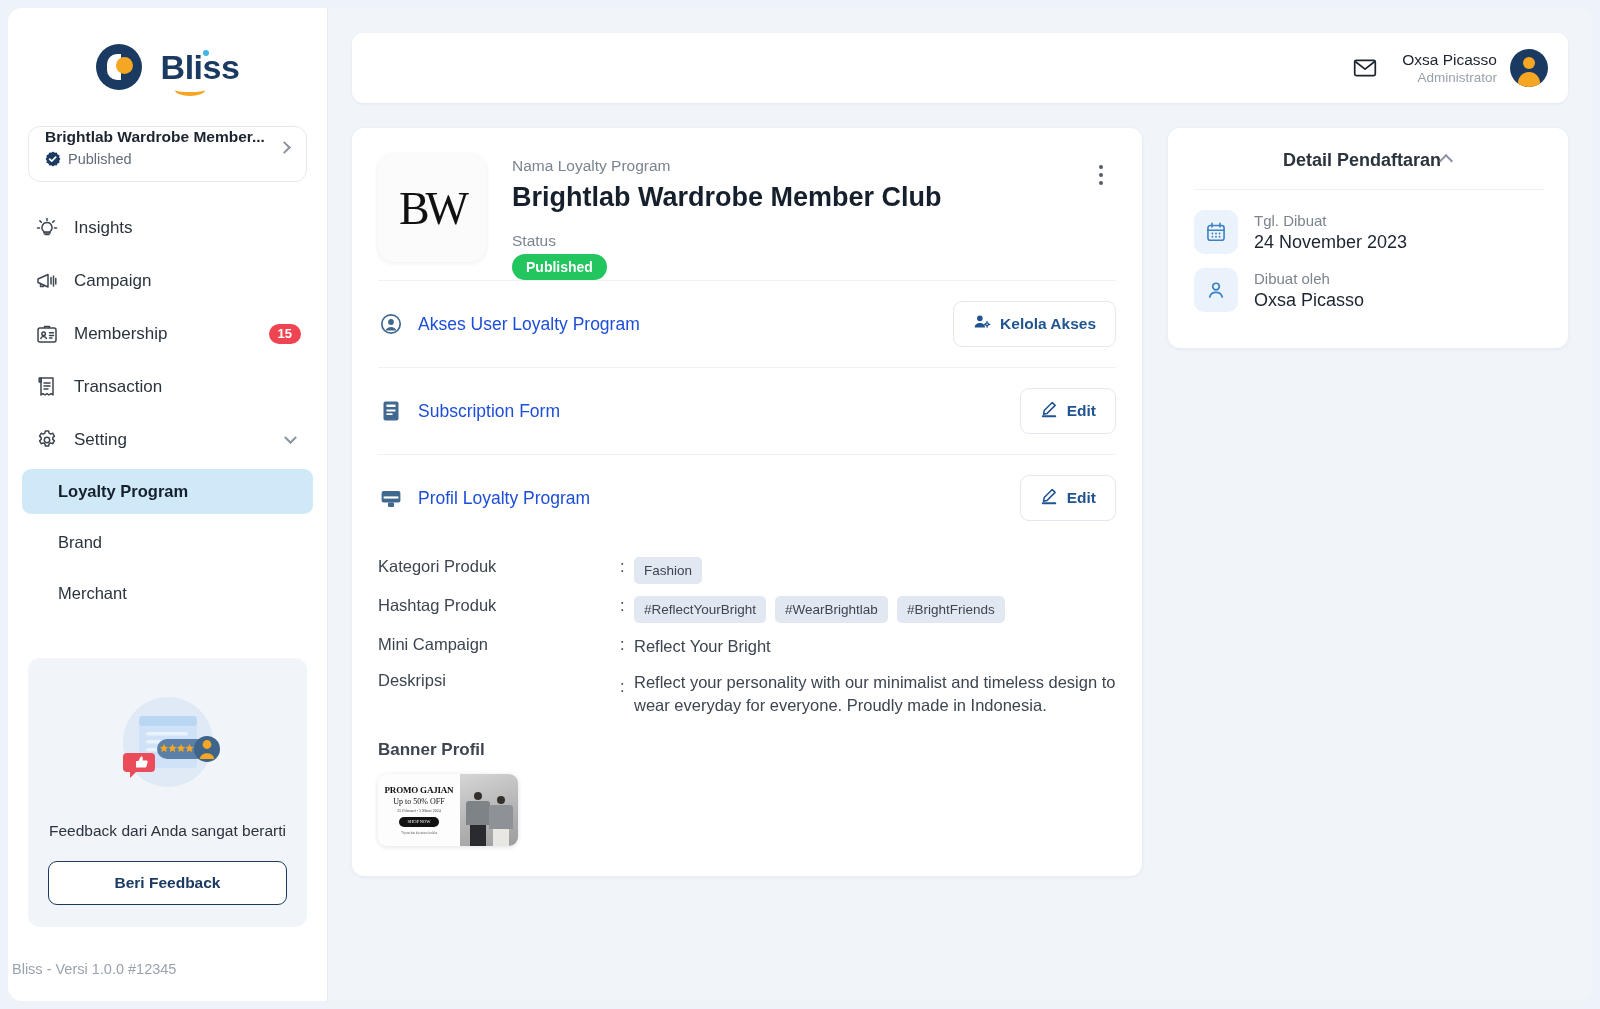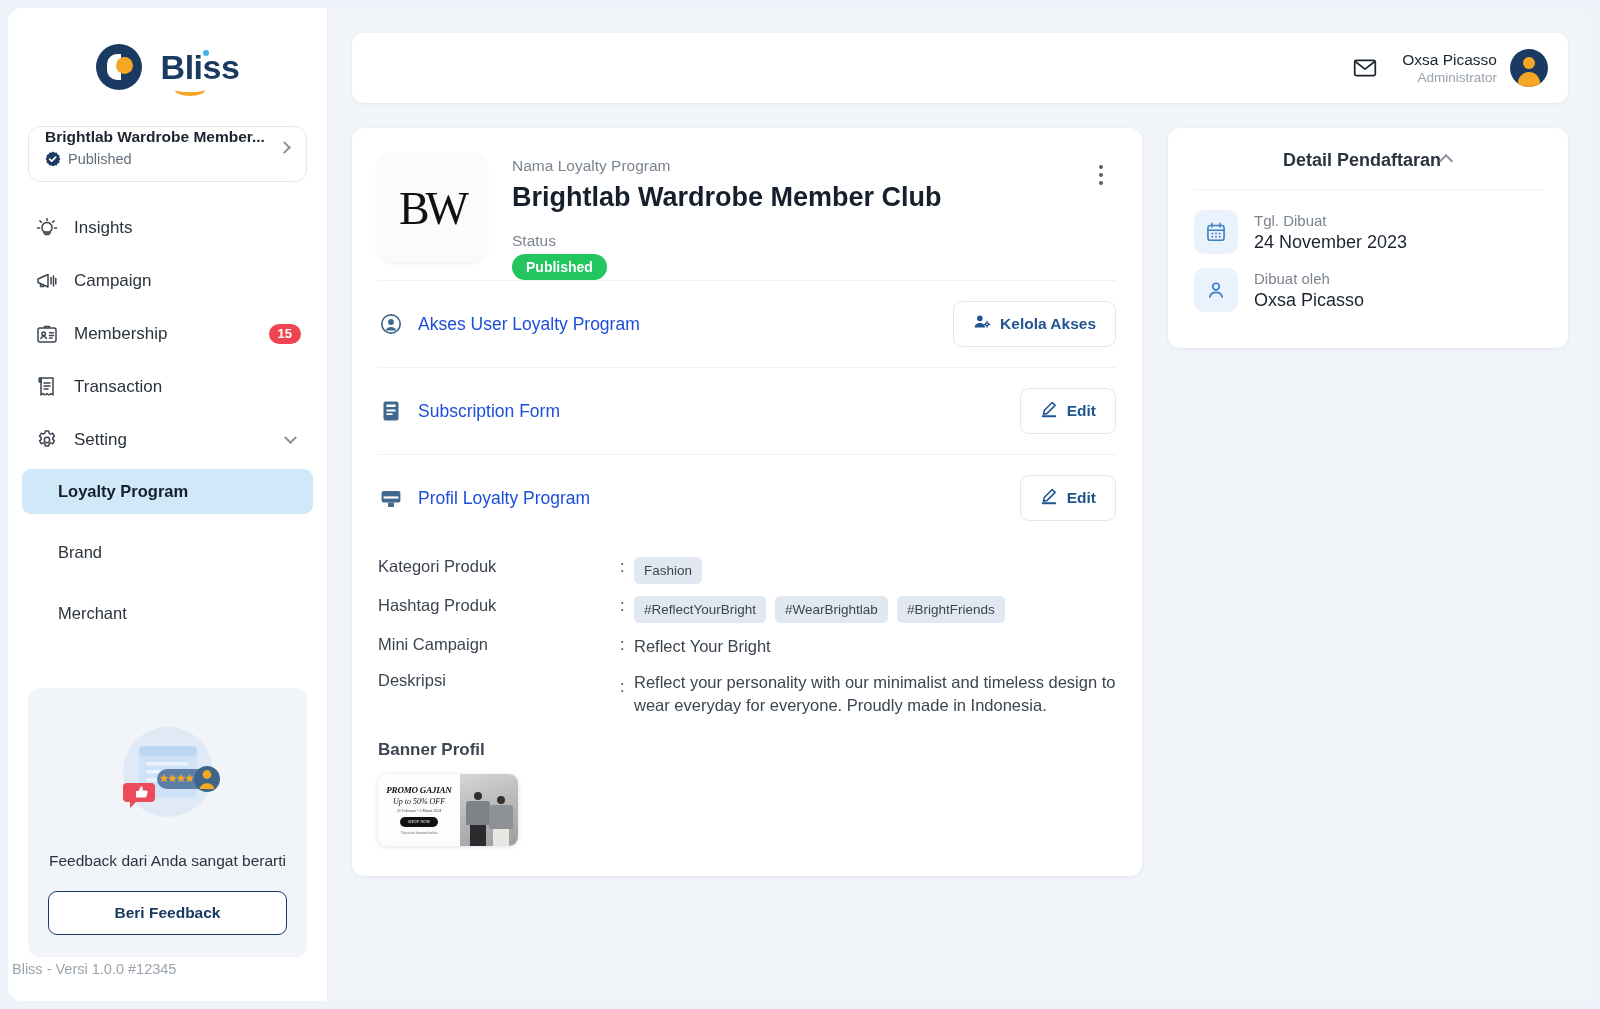--- a/index.html
+++ b/index.html
@@ -120,21 +120,21 @@
   }
   .chev-down {
     width: 9px; height: 9px;
     border-bottom: 2px solid #8a939e; border-right: 2px solid #8a939e;
     transform: rotate(45deg) translate(-2px,-2px);
     margin-right: 6px;
   }
   .sub-item {
     padding: 13px 12px 13px 36px;
     border-radius: 9px; font-size: 16.5px; color: #2b333d;
-    cursor: pointer; margin-bottom: 16px;
+    cursor: pointer; margin-bottom: 6px;
   }
   .sub-item.active {
     background: #cfe9f8; font-weight: bold; color: #16202c;
   }
 
   .feedback {
     margin: 36px 20px 0 20px;
     background: #f1f5fa;
     border-radius: 12px;
     padding: 24px 20px 22px 20px;
@@ -265,21 +265,20 @@
     box-shadow: 0 1px 5px rgba(25,45,80,.14);
     background: #fff; overflow: hidden; position: relative;
     cursor: pointer;
   }
   .bn-left {
     position: absolute; left: 0; top: 0; width: 82px; height: 72px;
     background: #fdfdfd;
     display: flex; flex-direction: column; align-items: center;
     justify-content: center; gap: 2px;
     font-family: "Liberation Serif", serif;
-    font-style: italic;
   }
   .bn-l1 { font-size: 9px; font-weight: bold; color: #111; letter-spacing: -0.2px; }
   .bn-l2 { font-size: 8px; color: #111; }
   .bn-l3 { font-size: 4px; color: #444; }
   .bn-btn {
     background: #111; color: #fff; font-size: 4.5px;
     border-radius: 7px; padding: 2.5px 8px; margin-top: 2px;
   }
   .bn-l4 { font-size: 3px; color: #666; margin-top: 2px; }
   .bn-right {

